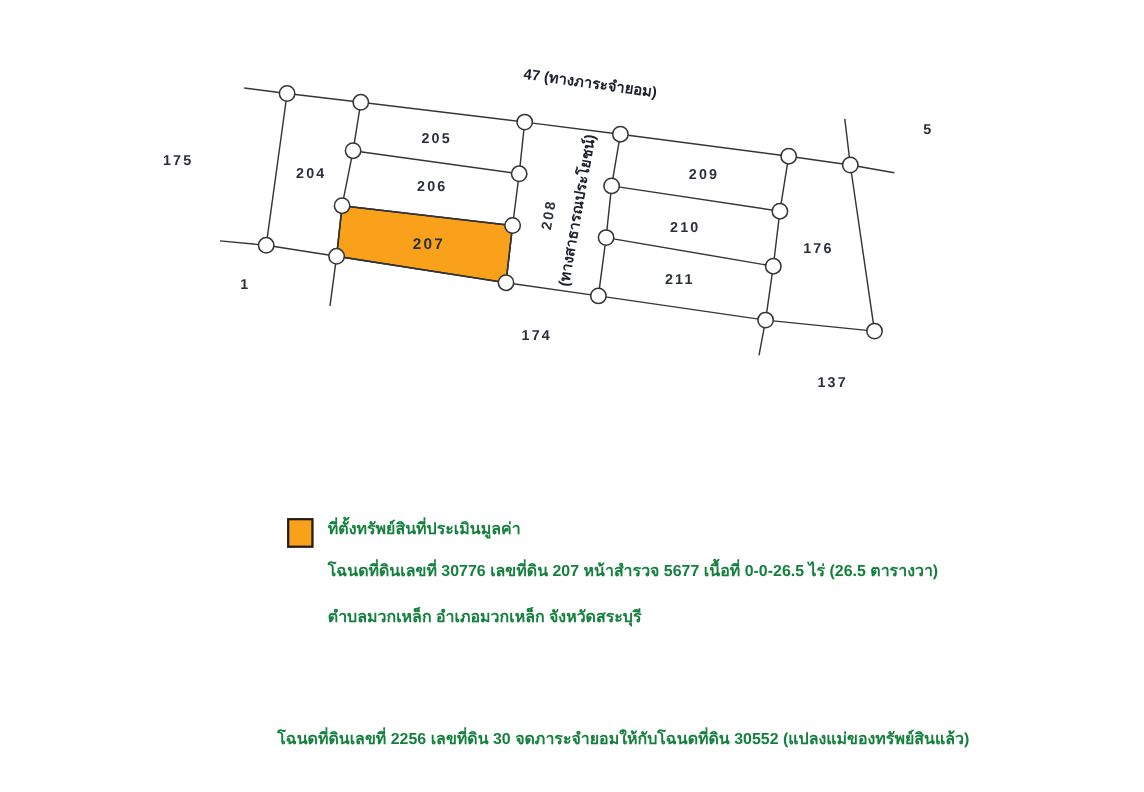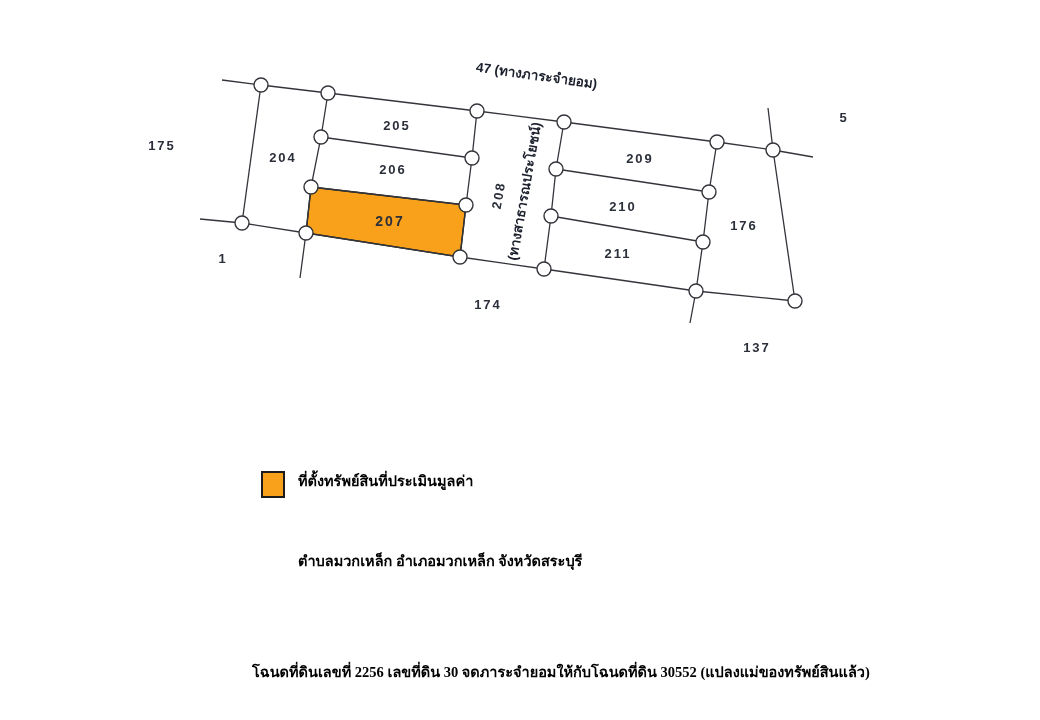--- a/index.html
+++ b/index.html
@@ -14,24 +14,23 @@
     font-size: 13px;
     letter-spacing: 2px;
   }
   svg text.thai { letter-spacing: 0px; font-size: 13.5px; fill: #1c202c; }
   svg text.big { font-size: 14px; }
 
   .abs-text {
     position: absolute;
     font-weight: 700;
     font-size: 14.5px;
-    color: #000000;
+    color: #15803d;
     white-space: nowrap;
     line-height: 1.2;
-    font-family: Liberation Serif, serif;
   }
   .legend-swatch {
     position: absolute;
     left: 261px; top: 471px;
     width: 24px; height: 27px;
     background: #F9A11B;
     border: 2px solid #1c1c1c;
   }
 </style>
 </head>
@@ -97,17 +96,18 @@
     <text x="488" y="309" text-anchor="middle">174</text>
     <text x="757" y="352" text-anchor="middle">137</text>
     <text x="844" y="122" text-anchor="middle">5</text>
 
     <text transform="translate(503,196) rotate(-80)" text-anchor="middle">208</text>
     <text class="thai" transform="translate(529,192) rotate(-80)" text-anchor="middle">(ทางสาธารณประโยชน์)</text>
   </svg>
 
   <div class="legend-swatch" style="background: rgb(249, 161, 27);"></div>
   <div class="abs-text" style="left:298px; top:473px;">ที่ตั้งทรัพย์สินที่ประเมินมูลค่า</div>
+  <div class="abs-text" style="left:298px; top:512px;">โฉนดที่ดินเลขที่ 30776 เลขที่ดิน 207 หน้าสำรวจ 5677 เนื้อที่ 0-0-26.5 ไร่ (26.5 ตารางวา)</div>
   <div class="abs-text" style="left:298px; top:553px;">ตำบลมวกเหล็ก  อำเภอมวกเหล็ก  จังหวัดสระบุรี</div>
 
   <div class="abs-text" style="left:252px; top:664px;">โฉนดที่ดินเลขที่ 2256 เลขที่ดิน 30 จดภาระจำยอมให้กับโฉนดที่ดิน 30552 (แปลงแม่ของทรัพย์สินแล้ว)</div>
 
 </div>
 
 </body></html>

